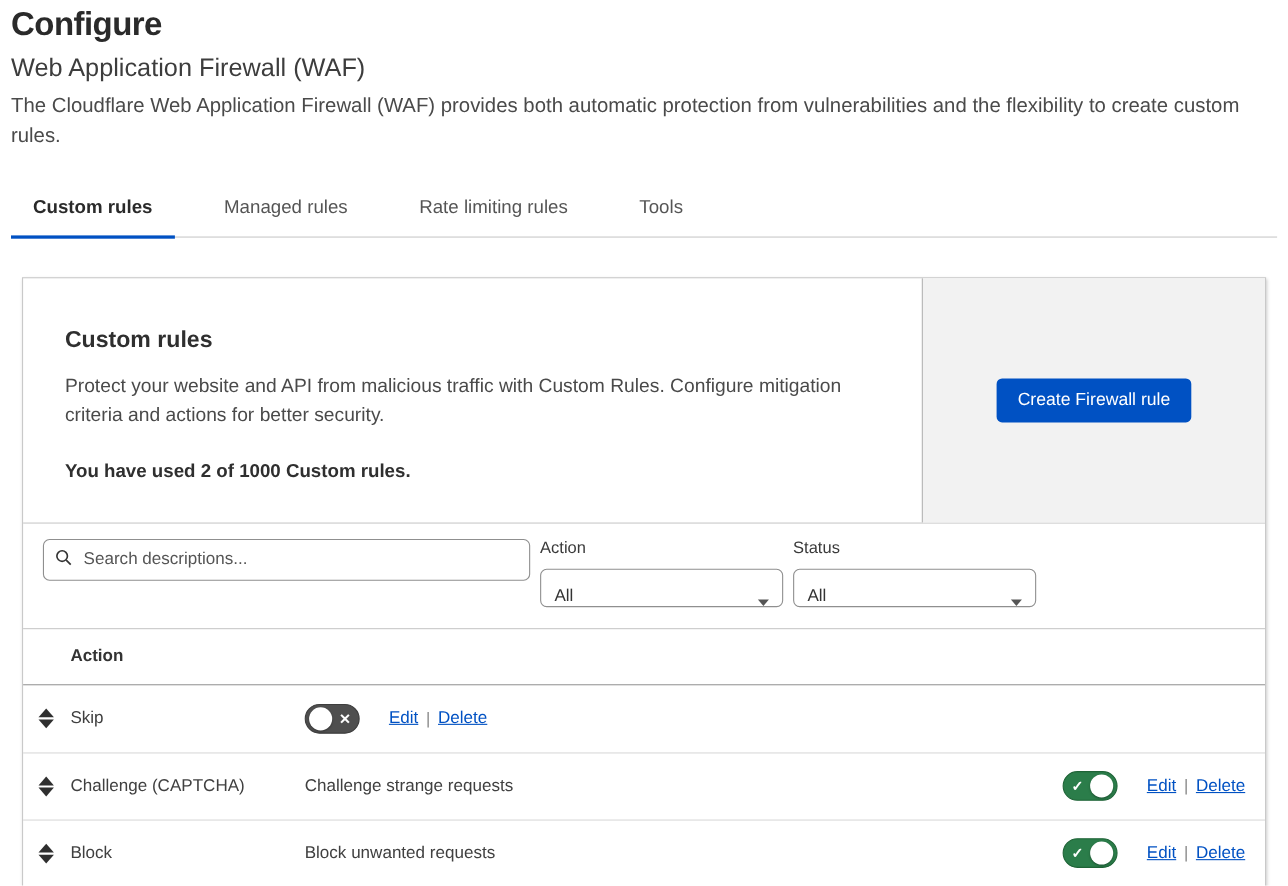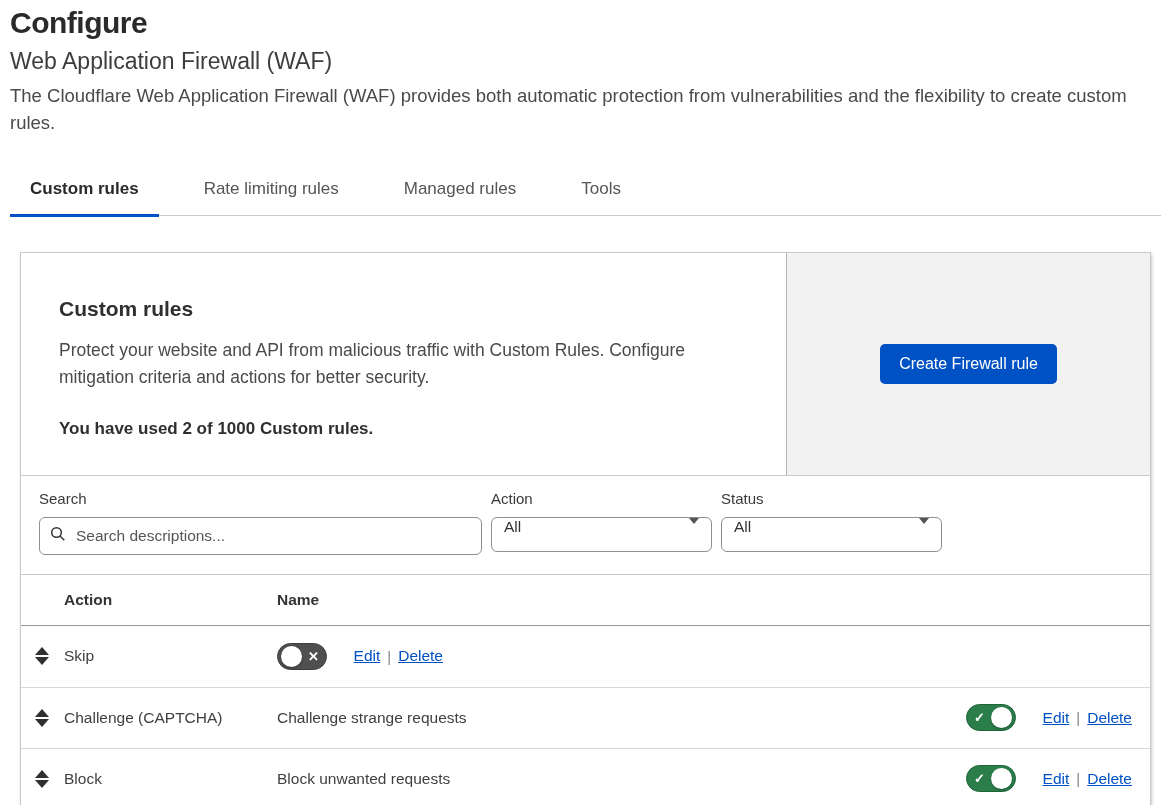--- a/index.html
+++ b/index.html
@@ -42,21 +42,21 @@
     background:#fff;
   }
 
   
   .card{display:flex;min-height:222px;}
   .card-left{flex:1;padding:44px 40px 30px 38px;}
   .card-heading{font-size:21px;font-weight:700;color:#2f2f2f;}
   .card-desc{font-size:17.5px;color:var(--text-body);line-height:1.55;margin-top:16px;max-width:745px;}
   .card-usage{font-size:17px;font-weight:700;color:#2f2f2f;margin-top:28px;}
   .card-right{
-    width:364px;background:#f2f2f2;border-left:1px solid #b5b5b5;
+    width:312px;background:#f2f2f2;border-left:1px solid #b5b5b5;
     display:flex;align-items:center;justify-content:center;
   }
   .create-btn{
     background:var(--accent);color:#fff;border:none;border-radius:5px;
     font-family:"Liberation Sans", sans-serif;font-size:16px;
     padding:11px 19px;cursor:pointer;
   }
 
   
   .filters{display:flex;padding:14px 18px 19px 18px;border-top:1px solid var(--border-mid);}
@@ -66,21 +66,21 @@
   .search-input{
     width:100%;height:38px;border:1px solid #8f8f8f;border-radius:6px;
     font-family:"Liberation Sans", sans-serif;font-size:15.5px;color:#333;
     padding:0 10px 0 36px;outline:none;
   }
   .search-input::placeholder{color:#555;opacity:1;}
   .search-icon{position:absolute;left:11px;top:9px;pointer-events:none;}
   .select-group{width:221px;margin-left:9px;}
   .select-box{
     height:35px;border:1px solid #8f8f8f;border-radius:6px;background:#fff;
-    display:flex;align-items:flex-start;justify-content:space-between;
+    display:flex;align-items:flex-end;justify-content:space-between;
     padding:0 12px;font-size:15.5px;color:#333;cursor:pointer;
   }
   .caret{width:0;height:0;border-left:5px solid transparent;border-right:5px solid transparent;border-top:6px solid #555;}
 
   
   .rules-table{border-top:1px solid var(--border-mid);}
   .t-row{display:flex;align-items:center;}
   .t-head{height:51px;border-bottom:1px solid var(--border-dark);font-weight:700;font-size:15.5px;color:#333;}
   .t-body .t-row{height:61px;font-size:15.5px;color:#404040;}
   .t-body .t-row + .t-row{border-top:1px solid var(--border-light);}
@@ -114,41 +114,40 @@
 </head>
 <body>
 
 <div class="page">
   <h1 class="page-title">Configure</h1>
   <div class="page-subtitle">Web Application Firewall (WAF)</div>
   <div class="page-desc">The Cloudflare Web Application Firewall (WAF) provides both automatic protection from vulnerabilities and the flexibility to create custom rules.</div>
 
   <div class="tabs">
       <button class="tab active"><span class="tab-label">Custom rules</span></button>
+      <button class="tab"><span class="tab-label">Managed rules</span></button>
       <button class="tab"><span class="tab-label">Rate limiting rules</span></button>
-      <button class="tab"><span class="tab-label">Managed rules</span></button>
       <button class="tab"><span class="tab-label">Tools</span></button>
     </div>
 
   <div class="panel">
 
     <div class="card">
       <div class="card-left">
         <div class="card-heading">Custom rules</div>
         <div class="card-desc">Protect your website and API from malicious traffic with Custom Rules. Configure mitigation criteria and actions for better security.</div>
         <div class="card-usage">You have used 2 of 1000 Custom rules.</div>
       </div>
       <div class="card-right">
         <button class="create-btn">Create Firewall rule</button>
       </div>
     </div>
 
     <div class="filters">
       <div class="search-group">
-        <label class="filter-label">Search</label>
         <div class="search-box">
           <span class="search-icon">
             <svg width="16" height="16" viewBox="0 0 16 16">
                 <circle cx="6.5" cy="6.5" r="4.8" fill="none" stroke="#333" stroke-width="1.5"></circle>
                 <line x1="10.2" y1="10.2" x2="14.3" y2="14.3" stroke="#333" stroke-width="1.5"></line>
               </svg>
           </span>
           <input class="search-input" type="text" placeholder="Search descriptions..." style="">
         </div>
       </div>
@@ -165,21 +164,20 @@
           <span>All</span>
           <span class="caret"></span>
         </div>
       </div>
     </div>
 
     <div class="rules-table">
       <div class="t-row t-head">
         <div class="col-drag"></div>
         <div class="col-action">Action</div>
-        <div class="col-name">Name</div>
         <div class="col-toggle"></div>
         <div class="col-links"></div>
       </div>
       <div class="t-body">
           <div class="t-row">
     <div class="col-drag">
       <span class="drag-handle">
                 <span class="tri-up"></span>
                 <span class="tri-down"></span>
               </span>

